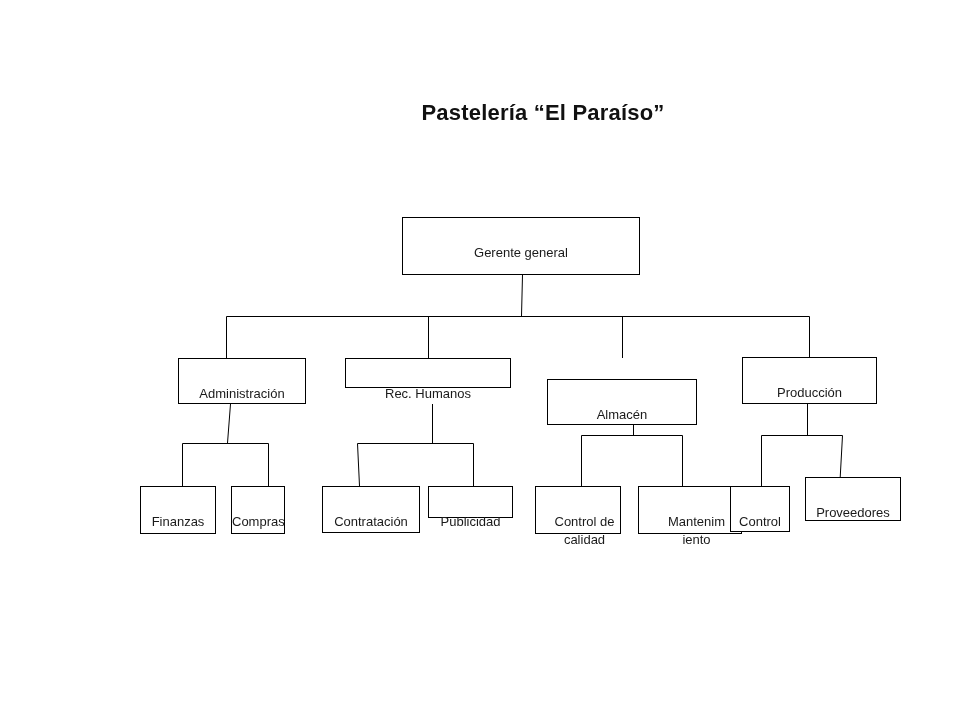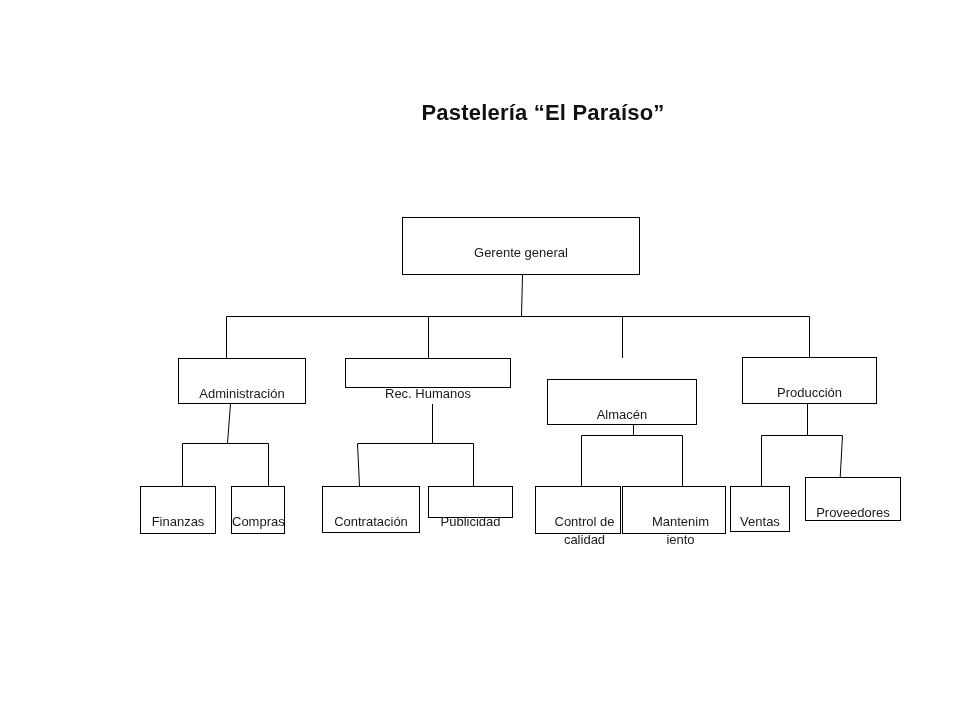--- a/index.html
+++ b/index.html
@@ -101,24 +101,24 @@
   <div class="node" style="left:322px;top:486px;width:98px;height:47px">
     <span>Contratación</span>
   </div>
   <div class="node" style="left:428px;top:486px;width:85px;height:32px">
     <span>Publicidad</span>
   </div>
   <div class="node align-left" style="left:535px;top:486px;width:86px;height:48px">
     <span>Control de
 calidad</span>
   </div>
-  <div class="node align-left" style="left:622px;top:486px;width:104px;height:48px">
+  <div class="node align-left" style="left:638px;top:486px;width:104px;height:48px">
     <span>Mantenim
 iento</span>
   </div>
   <div class="node" style="left:730px;top:486px;width:60px;height:46px">
-    <span>Ventas</span>
+    <span>Control</span>
   </div>
   <div class="node" style="left:805px;top:477px;width:96px;height:44px">
     <span>Proveedores</span>
   </div>
 
 </div>
 
 </body></html>

